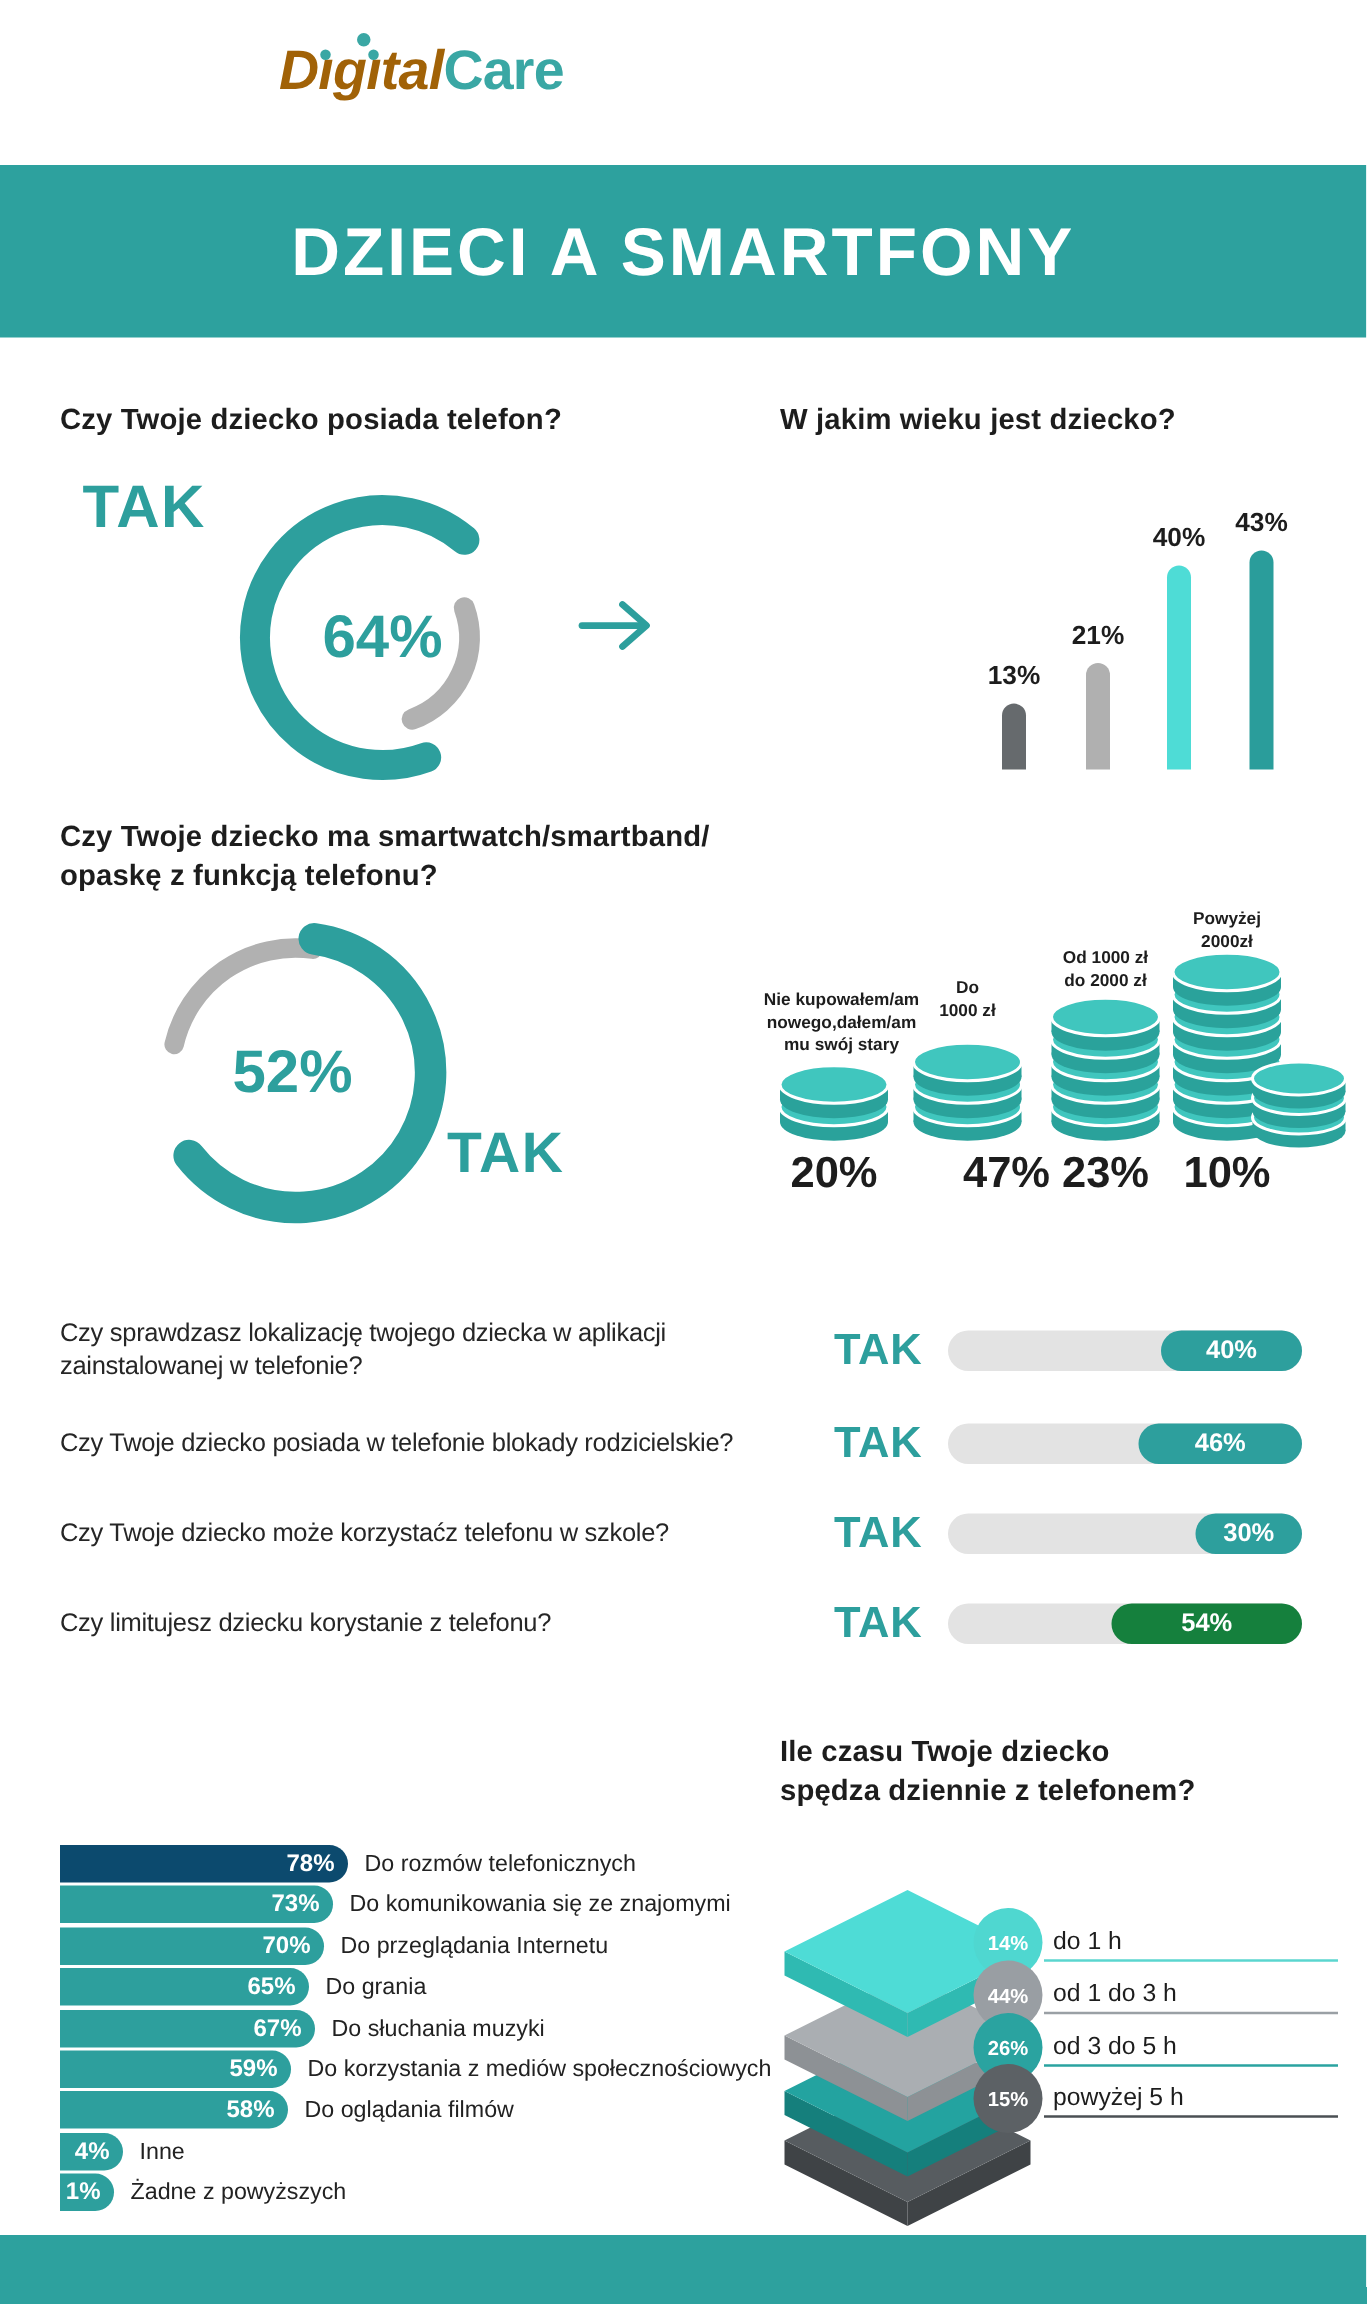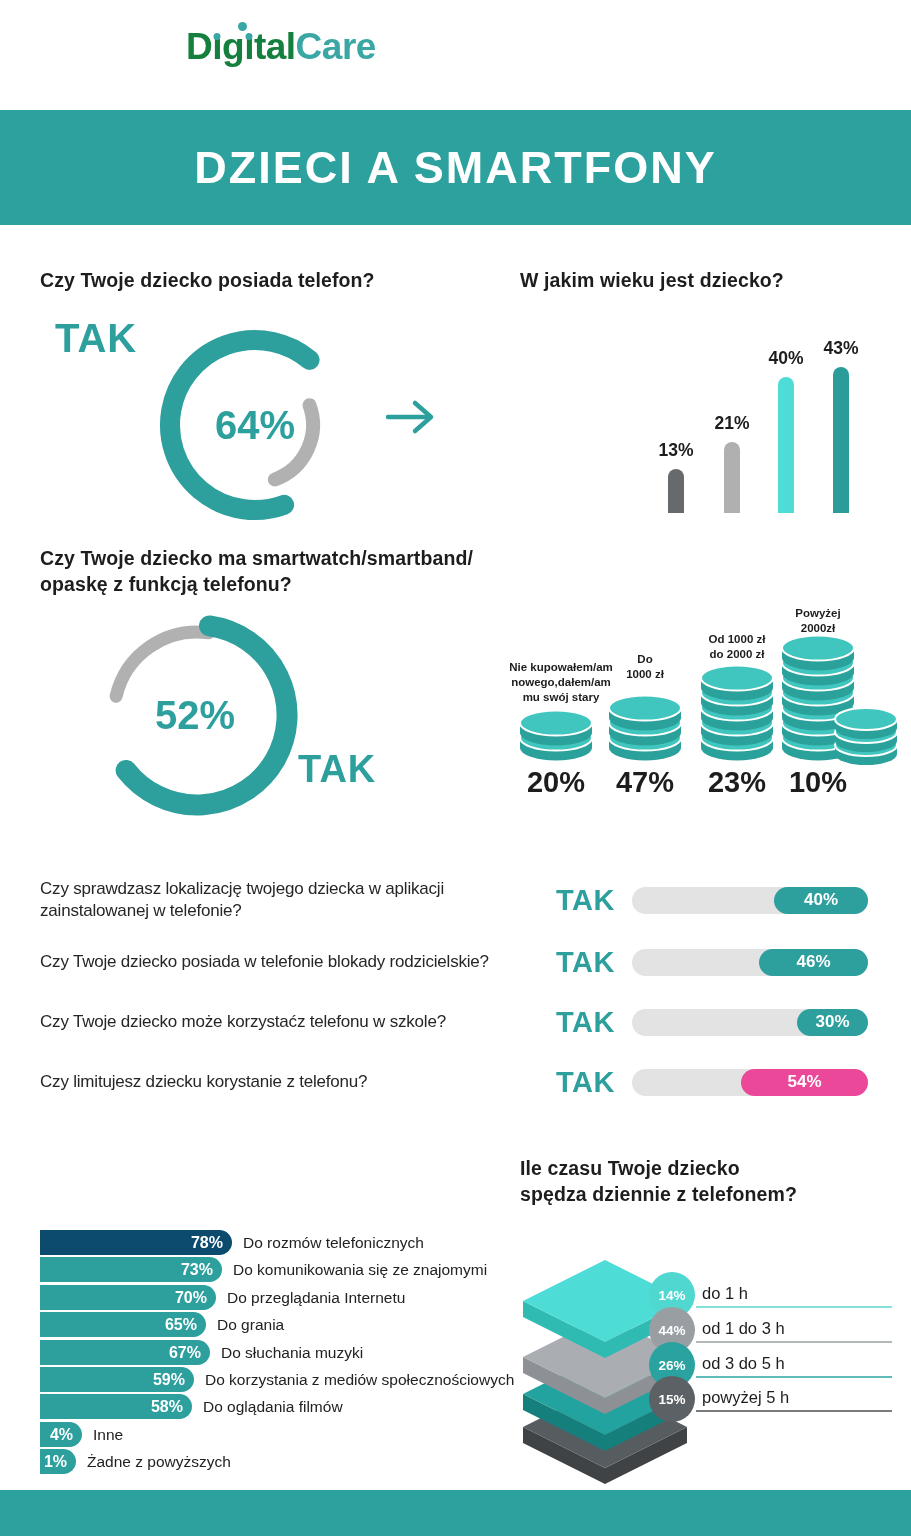--- a/index.html
+++ b/index.html
@@ -1,21 +1,21 @@
 <!DOCTYPE html>
 <html><head>
 <meta charset="utf-8">
 <style>
   html,body{margin:0;padding:0;background:#fff;}
   .page{position:relative;width:911px;height:1536px;background:#fff;overflow:hidden;
         font-family:"Liberation Sans",sans-serif;color:#1d1d1d;}
   .abs{position:absolute;}
   
   .logo-dc{left:186px;top:26px;font-size:37px;font-weight:600;letter-spacing:-0.5px;height:60px;}
-  .dc-gray{color:#15803d;position:relative;}
+  .dc-gray{color:#a16207;position:relative;font-style:italic;}
   .dc-teal{color:#3aa7a4;}
   .dc-i{position:relative;display:inline-block;}
   .dc-i .dot{position:absolute;left:50%;transform:translateX(-50%);top:7px;width:7px;height:7px;border-radius:50%;background:#3aa7a4;}
   .dc-float-dot{position:absolute;width:9px;height:9px;border-radius:50%;background:#3aa7a4;top:-4px;}
   .logo-imad{left:598px;top:28px;display:flex;align-items:flex-end;font-size:48px;font-weight:800;color:#111;letter-spacing:-1px;line-height:52px;}
   .imad-tri{margin:0 2px 2px 2px;}
   
   .banner{left:0;top:110px;width:911px;height:115px;display:flex;align-items:center;justify-content:center;}
   .banner h1{margin:0;color:#fff;font-size:45px;font-weight:700;letter-spacing:2px;}
   .footer-bar{left:0;top:1490px;width:911px;height:46px;}
@@ -183,21 +183,21 @@
         <div class="yn-track">
           <div class="yn-pill" style="width: 71px; background: rgb(45, 159, 157);">
             <div>30%</div>
           </div>
         </div>
       </div>
       <div class="yn-row" style="top: 194px;">
         <div class="yn-q">Czy limitujesz dziecku korystanie z telefonu?</div>
         <div class="yn-tak" style="color: rgb(45, 159, 157);">TAK</div>
         <div class="yn-track">
-          <div class="yn-pill" style="width: 127px; background: #ec4899;">
+          <div class="yn-pill" style="width: 127px; background: #15803d;">
             <div>54%</div>
           </div>
         </div>
       </div>
     </div>
 
   <div class="abs purpose-rows" id="purposeRows">
       <div class="p-row" style="top: 0px; width: 480px;">
         <div class="p-bar" style="width: 192px; background: #0c4a6e;">
           <div class="p-val">78%</div>
@@ -290,21 +290,21 @@
       <text x="172" y="132" text-anchor="middle" font-size="13.5" font-weight="700" fill="#fff" font-family="&quot;Liberation Sans&quot;,sans-serif">26%</text>
       <text x="202" y="131" font-size="16.5" font-weight="500" fill="#1d1d1d" font-family="&quot;Liberation Sans&quot;,sans-serif">od 3 do 5 h</text>
       <line x1="196" y1="173" x2="392" y2="173" stroke="#4b5054" stroke-width="1.6"></line>
       <circle cx="172" cy="161" r="23" fill="#5c6165"></circle>
       <text x="172" y="166" text-anchor="middle" font-size="13.5" font-weight="700" fill="#fff" font-family="&quot;Liberation Sans&quot;,sans-serif">15%</text>
       <text x="202" y="165" font-size="16.5" font-weight="500" fill="#1d1d1d" font-family="&quot;Liberation Sans&quot;,sans-serif">powyżej 5 h</text>
     </svg>
 
   <div class="abs footer-bar" id="footerBar" style="background: rgb(45, 161, 158);"></div>
 <div class="abs cost-val" style="left: 501px; top: 766px;">20%</div>
-    <div class="abs cost-val" style="left: 590px; top: 766px;">47%</div>
+    <div class="abs cost-val" style="left: 616px; top: 766px;">47%</div>
     <div class="abs cost-val" style="left: 682px; top: 766px;">23%</div>
     <div class="abs cost-val" style="left: 763px; top: 766px;">10%</div>
     <div class="abs cost-label" style="left: 476px; top: 660px;">Nie kupowałem/am
 nowego,dałem/am
 mu swój stary</div>
     <div class="abs cost-label" style="left: 560px; top: 652px;">Do
 1000 zł</div>
     <div class="abs cost-label" style="left: 652px; top: 632px;">Od 1000 zł
 do 2000 zł</div>
     <div class="abs cost-label" style="left: 733px; top: 606px;">Powyżej

